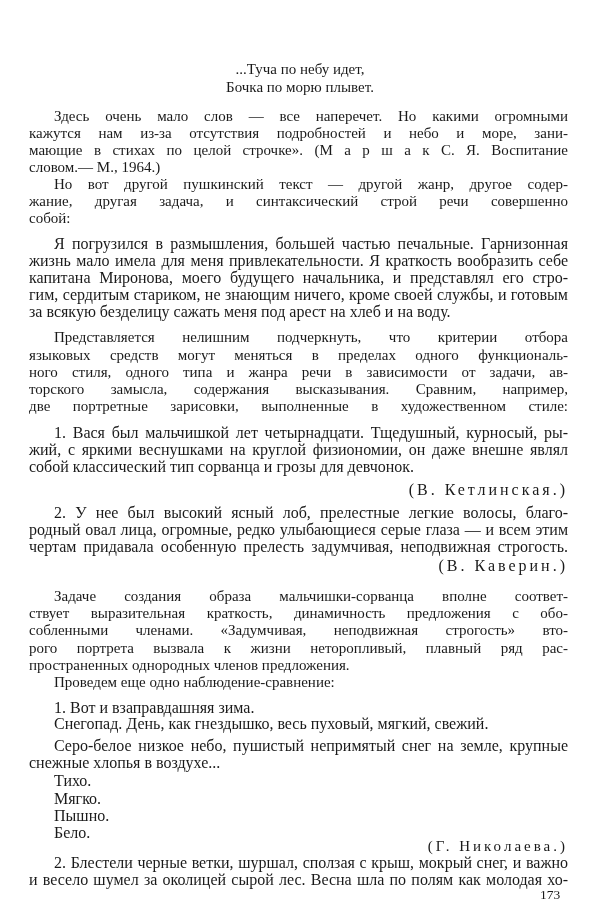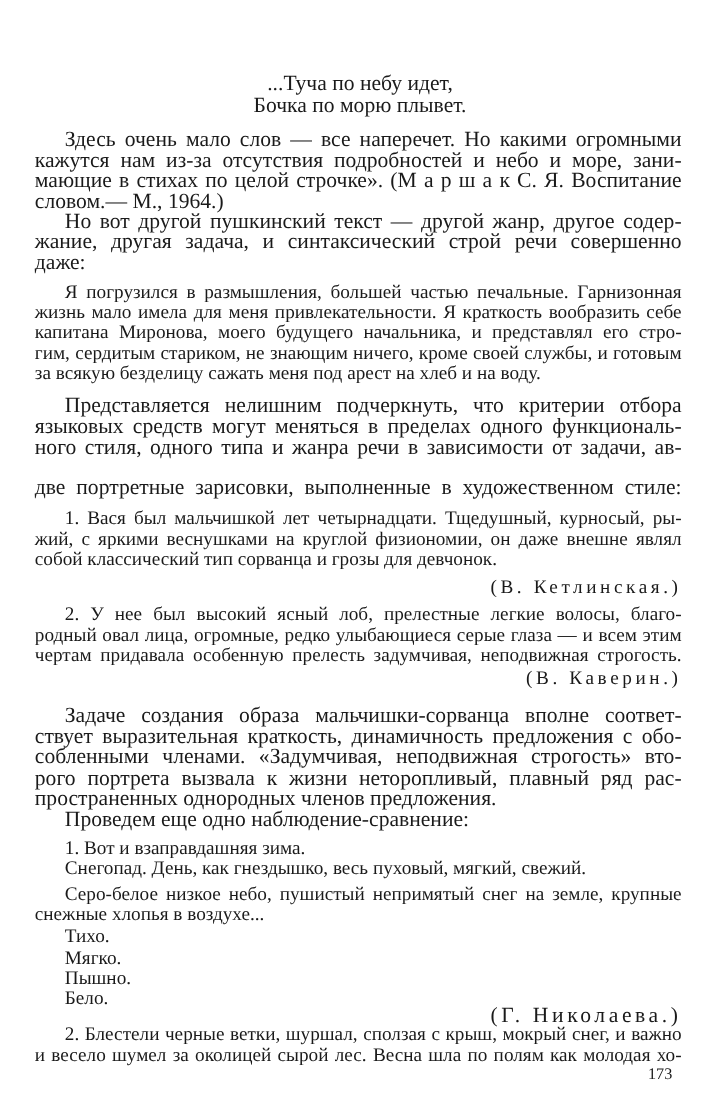--- a/index.html
+++ b/index.html
@@ -7,21 +7,21 @@
     width:600px; height:922px; background:#ffffff; position:relative; overflow:hidden;
     font-family:"Liberation Serif", "DejaVu Serif", serif; color:#1a1a1a;
   }
   .page { position:absolute; left:0; top:0; width:600px; height:922px; }
   .line {
     position:absolute; left:29px; width:539px; white-space:nowrap;
     text-align:justify; text-align-last:justify; letter-spacing:0;
   }
   .line.last { text-align-last:left; }
   .line.ind { left:54px; width:514px; }
-  .big { font-size:18px; line-height:17px; }
+  .big { font-size:15px; line-height:17px; }
   .small { font-size:16px; line-height:16px; }
   .center { text-align:center; text-align-last:center; left:0; width:600px; }
   .right { text-align:right; text-align-last:right; }
   .spaced { letter-spacing:3px; }
   .pagenum { position:absolute; left:540px; top:887px; font-size:13.5px;text-align:center; }
 </style>
 </head>
 <body>
 
 <div class="page">
@@ -29,31 +29,32 @@
   <div class="line big center" style="top:61px">...Туча по небу идет,</div>
   <div class="line big center" style="top:79px">Бочка по морю плывет.</div>
 
   <div class="line big ind" style="top:108px">Здесь очень мало слов — все наперечет. Но какими огромными</div>
   <div class="line big" style="top:125px">кажутся нам из-за отсутствия подробностей и небо и море, зани-</div>
   <div class="line big" style="top:142px">мающие в стихах по целой строчке». (М а р ш а к  С. Я. Воспитание</div>
   <div class="line big last" style="top:159px">словом.— М., 1964.)</div>
 
   <div class="line big ind" style="top:176px">Но вот другой пушкинский текст — другой жанр, другое содер-</div>
   <div class="line big" style="top:193px">жание, другая задача, и синтаксический строй речи совершенно</div>
-  <div class="line big last" style="top:210px">даже:</div>
+  <div class="line big last" style="top:210px">собой:</div>
 
   <div class="line small ind" style="top:236px">Я погрузился в размышления, большей частью печальные. Гарнизонная</div>
   <div class="line small" style="top:253px">жизнь мало имела для меня привлекательности. Я краткость вообразить себе</div>
   <div class="line small" style="top:270px">капитана Миронова, моего будущего начальника, и представлял его стро-</div>
   <div class="line small" style="top:287px">гим, сердитым стариком, не знающим ничего, кроме своей службы, и готовым</div>
   <div class="line small last" style="top:304px">за всякую безделицу сажать меня под арест на хлеб и на воду.</div>
 
   <div class="line big ind" style="top:329px">Представляется нелишним подчеркнуть, что критерии отбора</div>
   <div class="line big" style="top:347px">языковых средств могут меняться в пределах одного функциональ-</div>
   <div class="line big" style="top:364px">ного стиля, одного типа и жанра речи в зависимости от задачи, ав-</div>
+  <div class="line big" style="top:381px">торского замысла, содержания высказывания. Сравним, например,</div>
   <div class="line big" style="top:398px">две портретные зарисовки, выполненные в художественном стиле:</div>
 
   <div class="line small ind" style="top:425px">1. Вася был мальчишкой лет четырнадцати. Тщедушный, курносый, ры-</div>
   <div class="line small" style="top:442px">жий, с яркими веснушками на круглой физиономии, он даже внешне являл</div>
   <div class="line small last" style="top:459px">собой классический тип сорванца и грозы для девчонок.</div>
   <div class="line small right spaced" style="top:482px">(В. Кетлинская.)</div>
 
   <div class="line small ind" style="top:505px">2. У нее был высокий ясный лоб, прелестные легкие волосы, благо-</div>
   <div class="line small" style="top:522px">родный овал лица, огромные, редко улыбающиеся серые глаза — и всем этим</div>
   <div class="line small" style="top:539px">чертам придавала особенную прелесть задумчивая, неподвижная строгость.</div>

